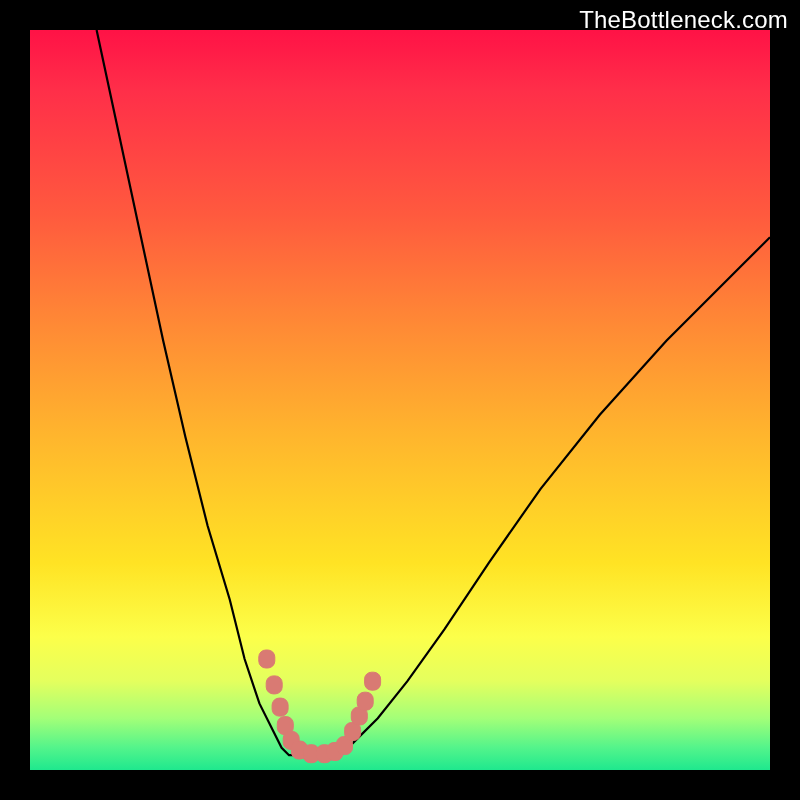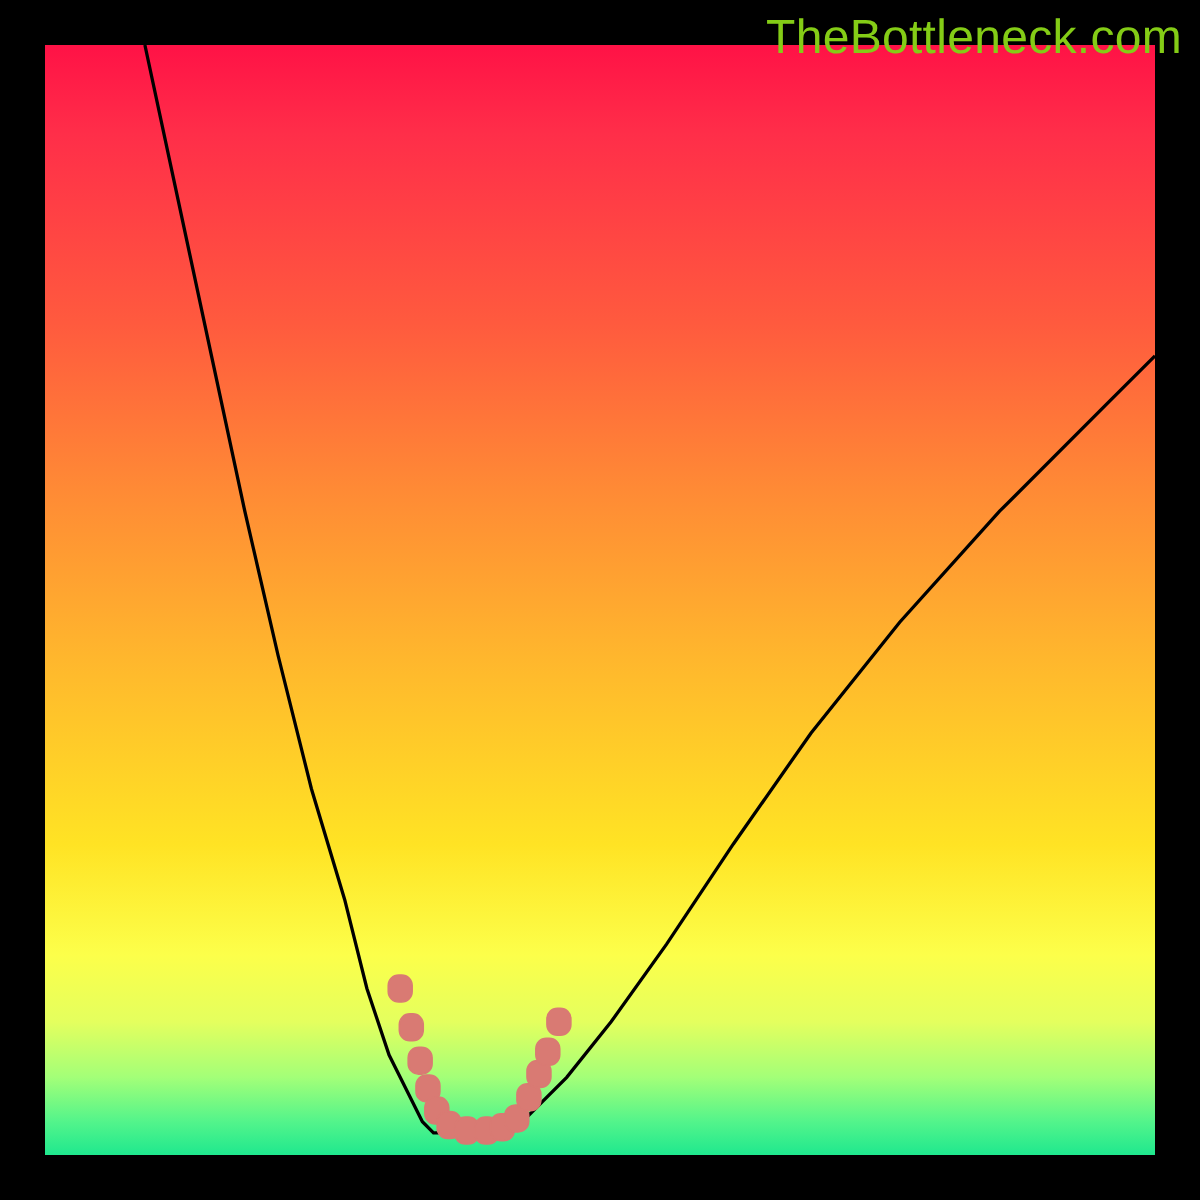--- a/index.html
+++ b/index.html
@@ -38,22 +38,22 @@
       #e4ff5e 88%,
       #a3ff78 93%,
       #53f48b 97%,
       #1fe88e 100%
     );
   }
   .watermark {
     position: absolute;
     top: 6px;
     right: 12px;
-    color: #84cc16;
-    font-size: 32px;
+    color: #ffffff;
+    font-size: 24px;
     font-weight: 500;
     letter-spacing: 0.2px;
     user-select: none;
   }
   svg.curves {
     position: absolute;
     left: 0;
     top: 0;
     width: 740px;
     height: 740px;

